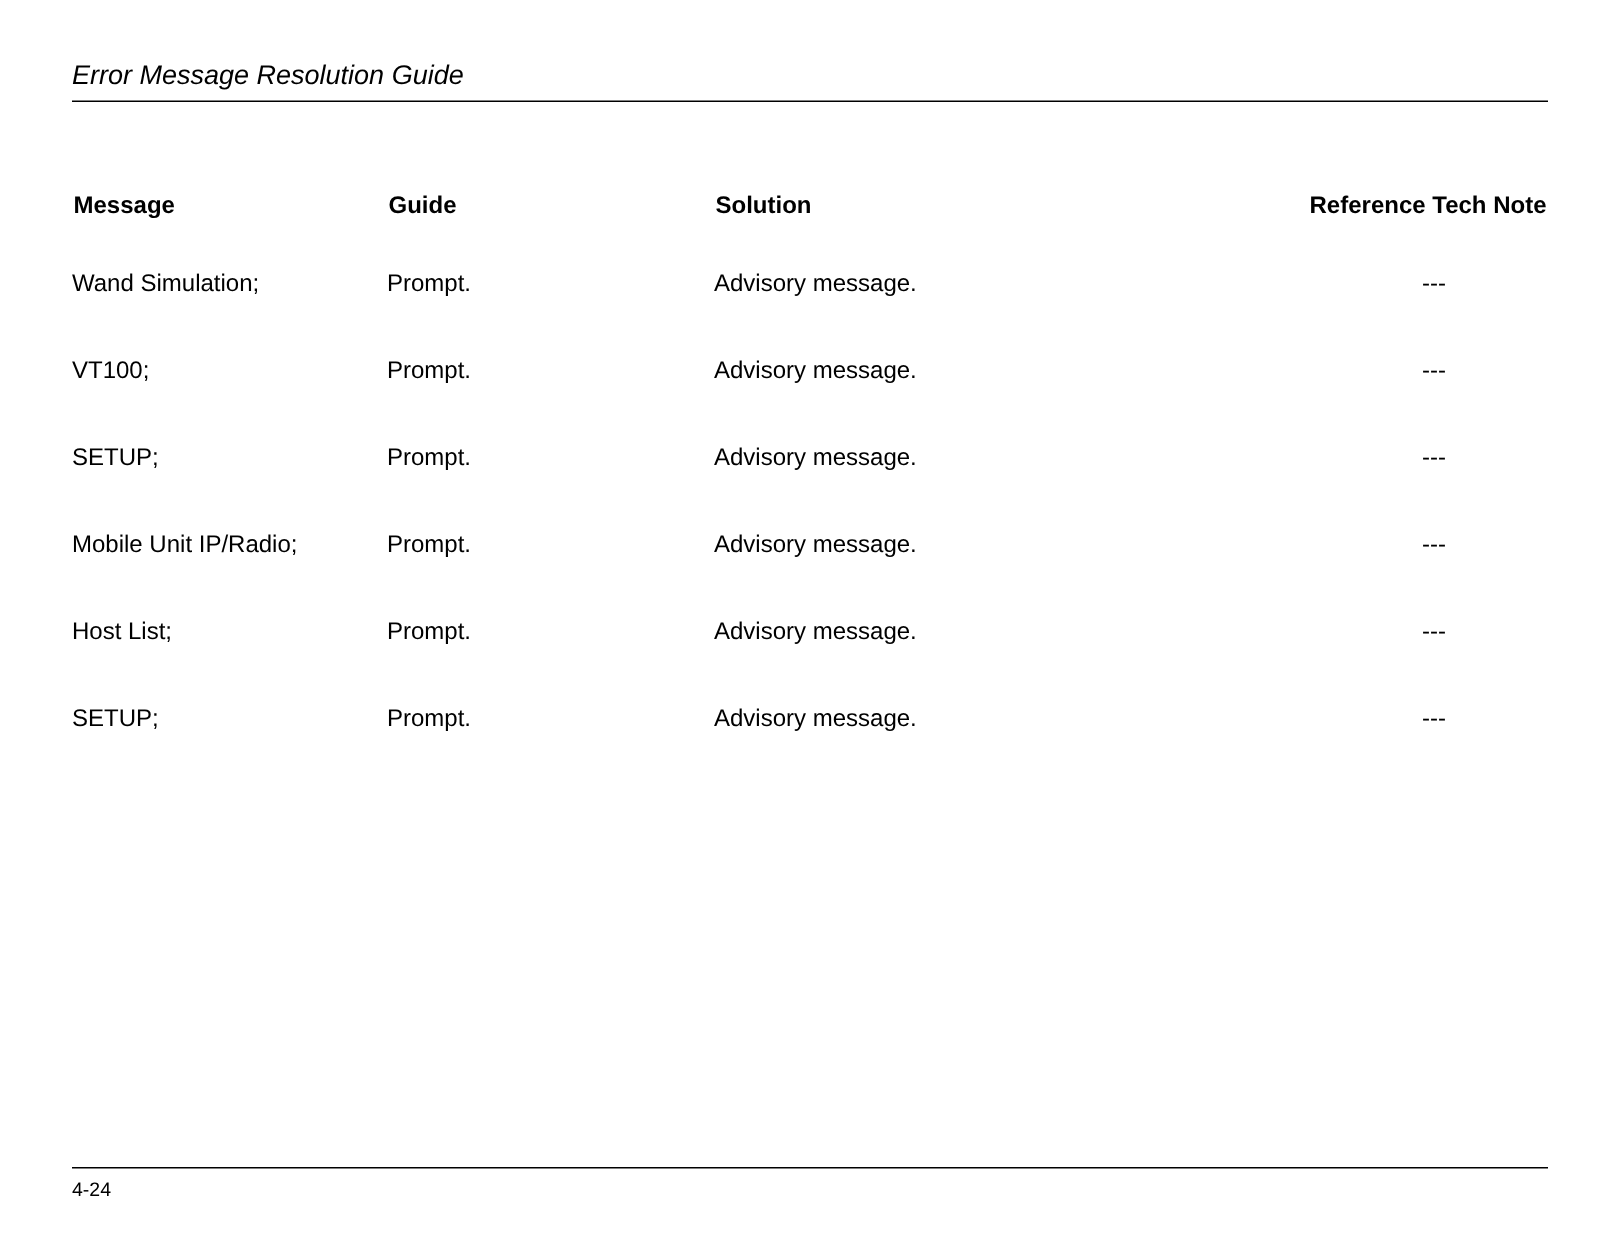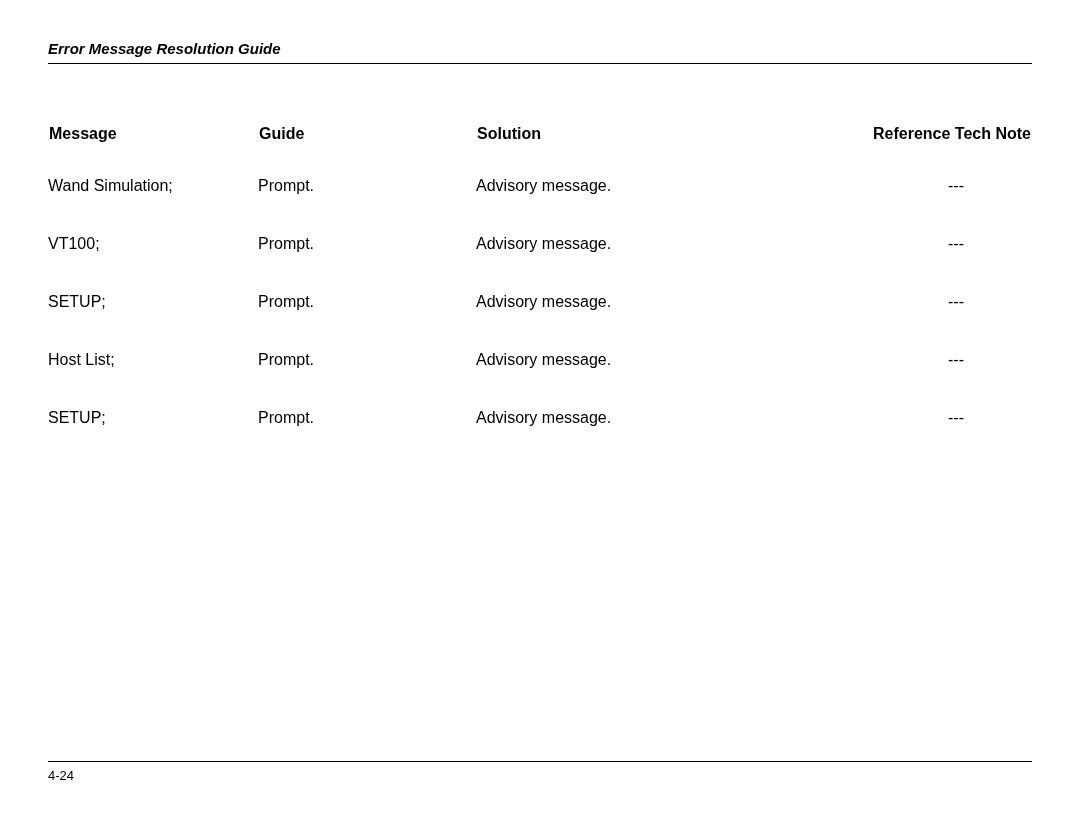--- a/index.html
+++ b/index.html
@@ -14,23 +14,22 @@
     box-sizing: border-box;
   }
   .page {
     padding: 40px 48px 34px 48px;
     box-sizing: border-box;
     height: 100%;
     position: relative;
   }
   .header-title {
     font-style: italic;
-    font-size: 15px;
+    font-size: 18px;
     margin-bottom: 6px;
-    font-weight: bold;
   }
   .header-rule {
     border: none;
     border-top: 1px solid #000;
     margin: 0 0 60px 0;
   }
   table.data {
     width: 100%;
     border-collapse: collapse;
     font-size: 16px;
@@ -48,21 +47,21 @@
   }
   col.c-message  { width: 210px; }
   col.c-reason   { width: 218px; }
   col.c-solution { width: 300px; }
   col.c-ref      { width: auto; }
 
   .footer {
     position: absolute;
     left: 48px;
     right: 48px;
-    bottom: 51px;
+    bottom: 34px;
   }
   .footer-rule {
     border: none;
     border-top: 1px solid #000;
     margin: 0 0 6px 0;
   }
   .footer-row {
     display: flex;
     justify-content: space-between;
     font-size: 13px;
@@ -110,20 +109,26 @@
         <td>Advisory message.</td>
         <td style="text-align:right; padding-right:68px;">---</td>
       </tr>
       <tr>
         <td>SETUP;</td>
         <td>Prompt.</td>
         <td>Advisory message.</td>
         <td style="text-align:right; padding-right:68px;">---</td>
       </tr>
       <tr>
+        <td>Mobile Unit IP/Radio;</td>
+        <td>Prompt.</td>
+        <td>Advisory message.</td>
+        <td style="text-align:right; padding-right:68px;">---</td>
+      </tr>
+      <tr>
         <td>Host List;</td>
         <td>Prompt.</td>
         <td>Advisory message.</td>
         <td style="text-align:right; padding-right:68px;">---</td>
       </tr>
       <tr>
         <td>SETUP;</td>
         <td>Prompt.</td>
         <td>Advisory message.</td>
         <td style="text-align:right; padding-right:68px;">---</td>

